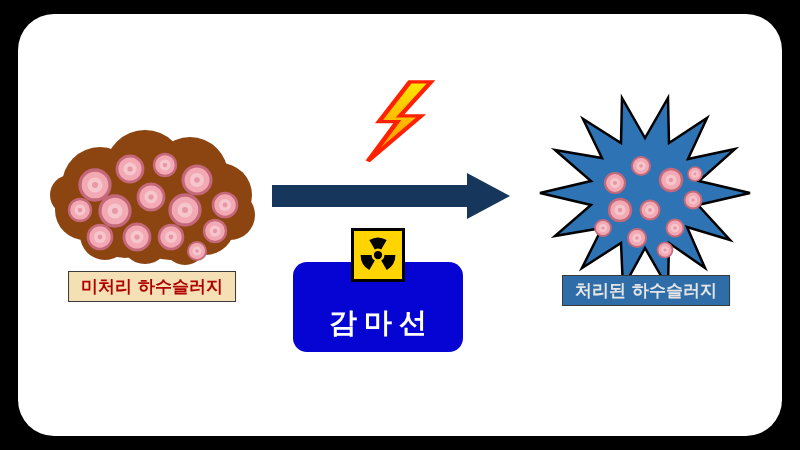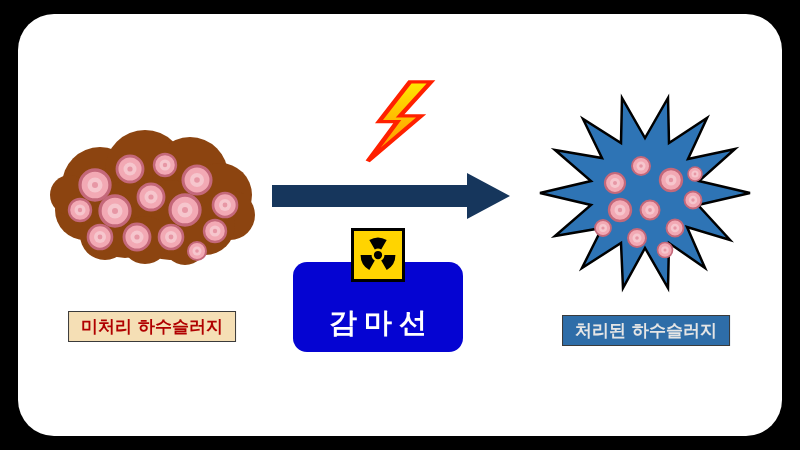--- a/index.html
+++ b/index.html
@@ -12,21 +12,20 @@
     position:absolute;left:18px;top:14px;width:764px;height:422px;
     background:#FFFFFF;border-radius:36px;
   }
   .abs{position:absolute;}
   .label-box{
     position:absolute;
     transform:translateX(-50%);
     padding:3px 12px;
     font-size:17px;font-weight:bold;white-space:nowrap;
     border:1px solid #3a3a3a;
-    margin-top:40px;
   }
   .label-untreated{
     left:152px;top:271px;
     background:#F5DFB5;color:#B00000;
   }
   .label-treated{
     left:646px;top:275px;
     background:#2E6DA8;color:#e5e5e5;
     z-index:6;
   }

